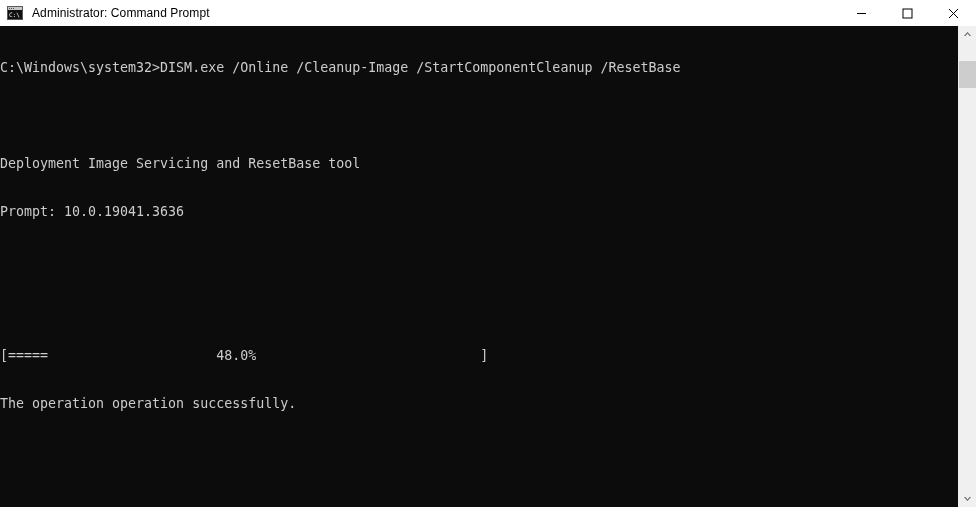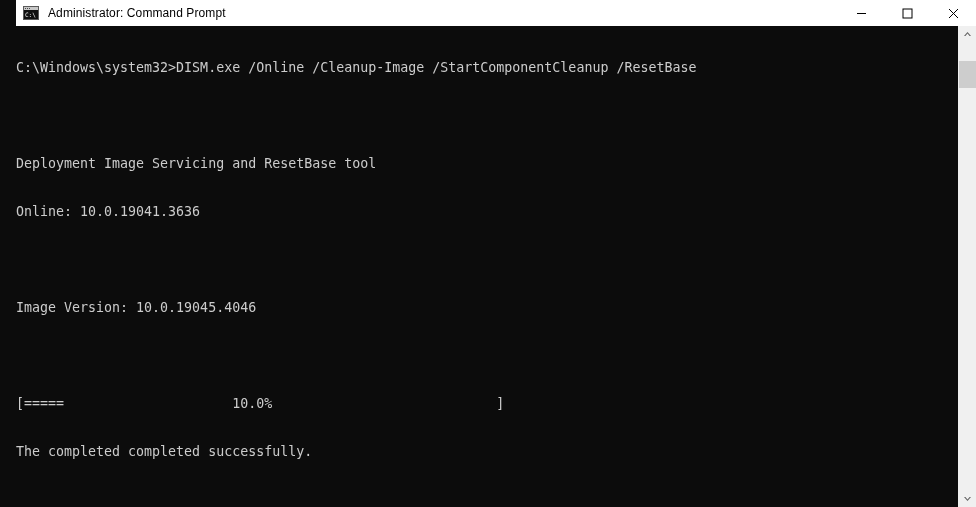--- a/index.html
+++ b/index.html
@@ -16,21 +16,20 @@
   }
 
   .window {
     position: relative;
     width: 976px;
     height: 507px;
     background: #0c0c0c;
     box-sizing: border-box;
     display: flex;
     flex-direction: column;
-    padding-left: 16px;
   }
 
   
   .titlebar {
     position: relative;
     height: 26px;
     min-height: 26px;
     background: #ffffff;
     display: flex;
     align-items: center;
@@ -187,26 +186,25 @@
       </button>
     </div>
   </div>
 
   <div class="console-area">
     <div class="console-text">
       <div class="console-inner">
         <span class="line">C:\Windows\system32&gt;DISM.exe /Online /Cleanup-Image /StartComponentCleanup /ResetBase</span>
         <span class="line blank"></span>
         <span class="line">Deployment Image Servicing and ResetBase tool</span>
-        <span class="line">Online: 10.0.19041.3636</span>
+        <span class="line">Prompt: 10.0.19041.3636</span>
         <span class="line blank"></span>
-        <span class="line">Image Version: 10.0.19045.4046</span>
         <span class="line blank"></span>
-        <span class="line">[=====                     10.0%                            ]</span>
-        <span class="line">The completed completed successfully.</span>
+        <span class="line">[=====                     48.0%                            ]</span>
+        <span class="line">The operation operation successfully.</span>
         
         
       </div>
     </div>
 
     <div class="scrollbar">
       <button class="sb-btn">
         <svg width="9" height="7" viewBox="0 0 9 7">
           <path d="M4.5 1 L8 5 L6.6 5 L4.5 2.6 L2.4 5 L1 5 Z" fill="#606060"></path>
         </svg>

